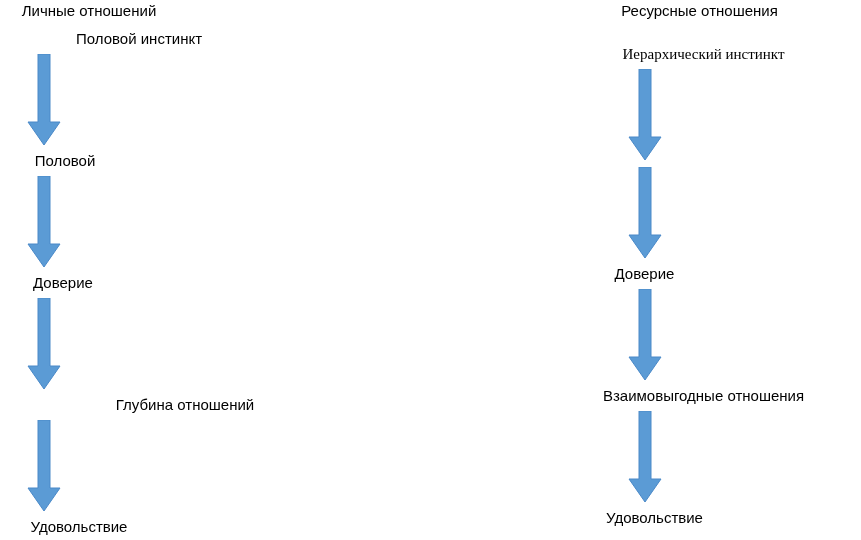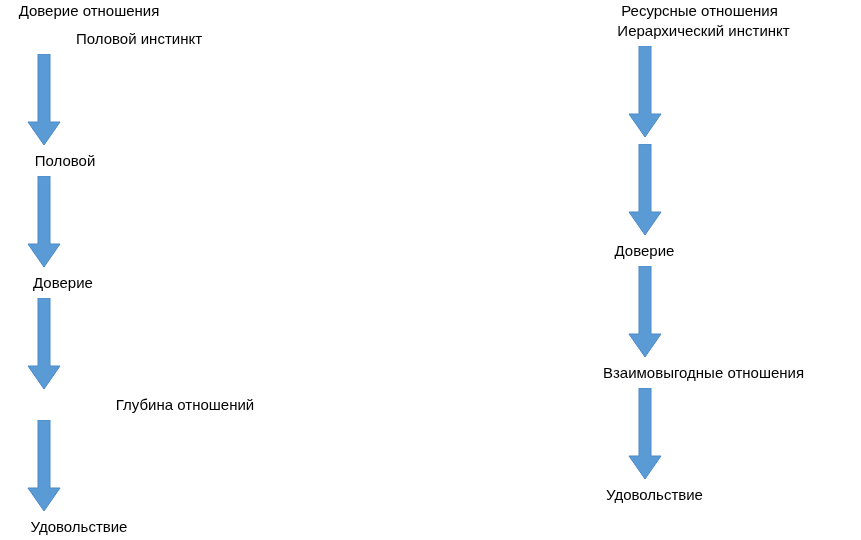--- a/index.html
+++ b/index.html
@@ -54,21 +54,21 @@
     display: block;
   }
 </style>
 </head>
 <body>
 
 <div class="diagram">
 
   <div class="column col-left">
 
-    <div class="node-label" style="margin-top:2px; margin-right:192px;">Доверие отношения</div>
+    <div class="node-label" style="margin-top:2px; margin-right:192px;">Личные отношений</div>
 
     <div class="node-label" style="margin-top:10px; margin-right:92px;">Половой инстинкт</div>
 
     <div class="arrow-wrap" style="margin-top:6px; margin-right:282px;">
       <svg class="arrow" width="34" height="92" viewBox="0 0 34 92" aria-hidden="true">
         <polygon points="11,0 23,0 23,68 33,68 17,91 1,68 11,68" fill="#5B9BD5" stroke="#4A89C8" stroke-width="1"></polygon>
       </svg>
     </div>
 
     <div class="node-label" style="margin-top:6px; margin-right:240px;">Половой</div>
@@ -96,21 +96,21 @@
     </div>
 
     <div class="node-label" style="margin-top:6px; margin-right:212px;">Удовольствие</div>
 
   </div>
 
   <div class="column col-right">
 
     <div class="node-label" style="margin-top:2px; margin-right:8px;">Ресурсные отношения</div>
 
-    <div class="node-label" style="margin-top:2px; margin-right:0px;">Иерархический инстинкт</div>
+    <div class="node-label" style="margin-top:25px; margin-right:0px;font-family:Liberation Serif, serif;">Иерархический инстинкт</div>
 
     <div class="arrow-wrap" style="margin-top:6px; margin-right:118px;">
       <svg class="arrow" width="34" height="92" viewBox="0 0 34 92" aria-hidden="true">
         <polygon points="11,0 23,0 23,68 33,68 17,91 1,68 11,68" fill="#5B9BD5" stroke="#4A89C8" stroke-width="1"></polygon>
       </svg>
     </div>
 
 
     <div class="arrow-wrap" style="margin-top:6px; margin-right:118px;">
       <svg class="arrow" width="34" height="92" viewBox="0 0 34 92" aria-hidden="true">

